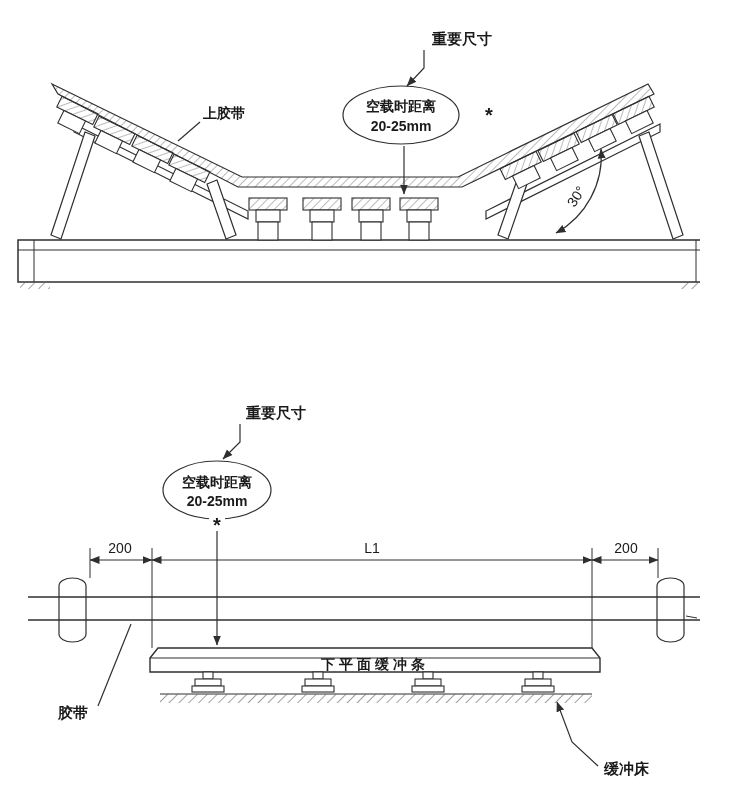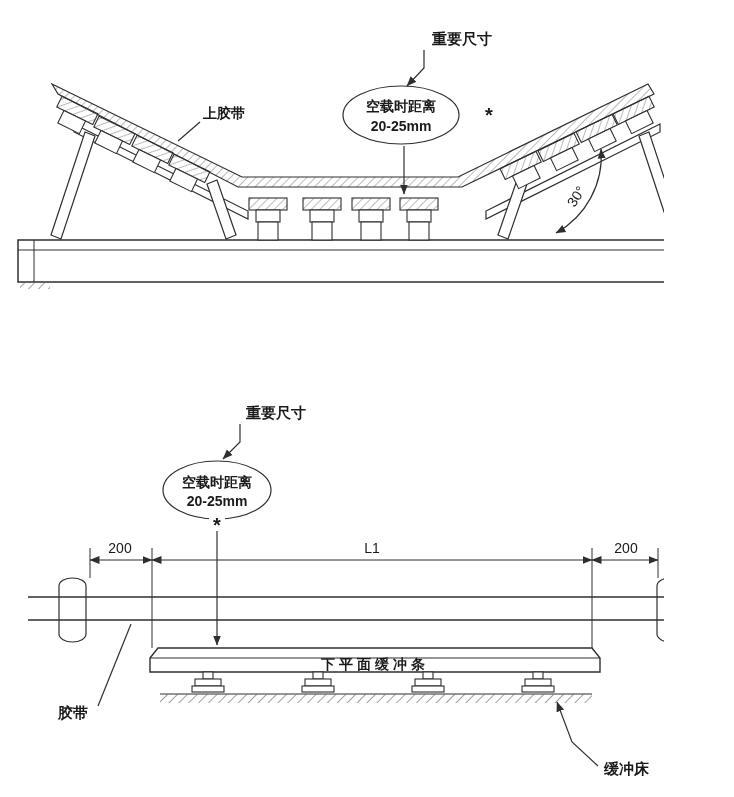--- a/index.html
+++ b/index.html
@@ -1,17 +1,17 @@
 <!DOCTYPE html>
 <html><head>
 <meta charset="utf-8">
 <style>
   html,body{margin:0;padding:0;background:#fff;}
   .stage{position:relative;width:664px;height:797px;background:#ffffff;overflow:hidden;
-         font-family:"Liberation Sans",sans-serif;}
+         font-family:"Liberation Sans",sans-serif;padding-left:36px;}
   svg{position:absolute;left:0;top:0;}
   .txt{fill:#1a1a1a;font-family:"Liberation Sans",sans-serif;}
   .bold{font-weight:700;}
   .ln{stroke:#2f2f2f;stroke-width:1.2;fill:none;}
   .thin{stroke:#2f2f2f;stroke-width:1;fill:none;}
   .shape{fill:#ffffff;stroke:#2f2f2f;stroke-width:1.2;}
   .hatchfill{fill:url(#hb);stroke:#2f2f2f;stroke-width:1.2;}
   .vlabel{position:absolute;left:698px;top:592px;writing-mode:vertical-rl;text-orientation:upright;
           font-size:17px;font-weight:600;color:#1a1a1a;letter-spacing:3px;}
 </style>

